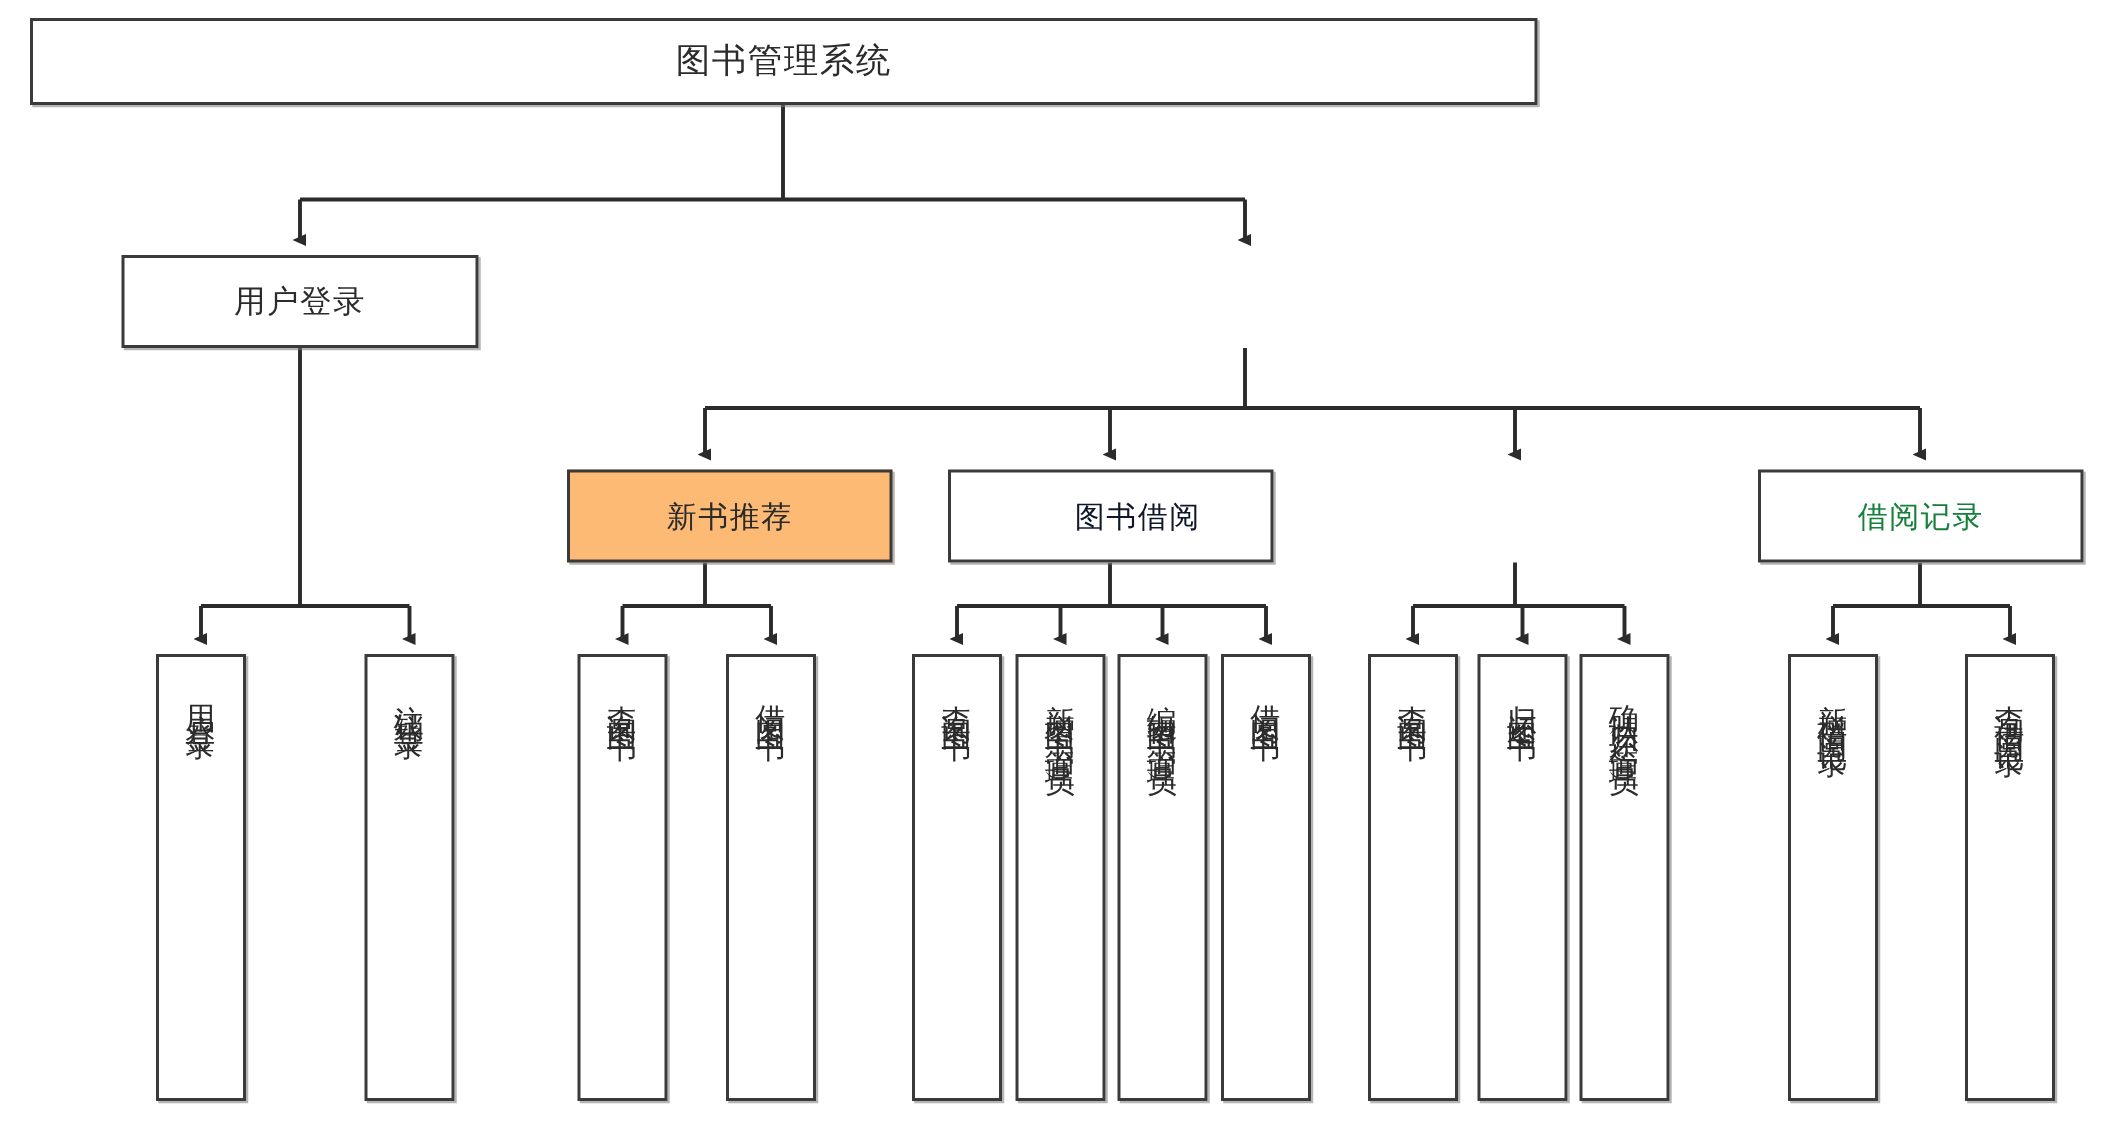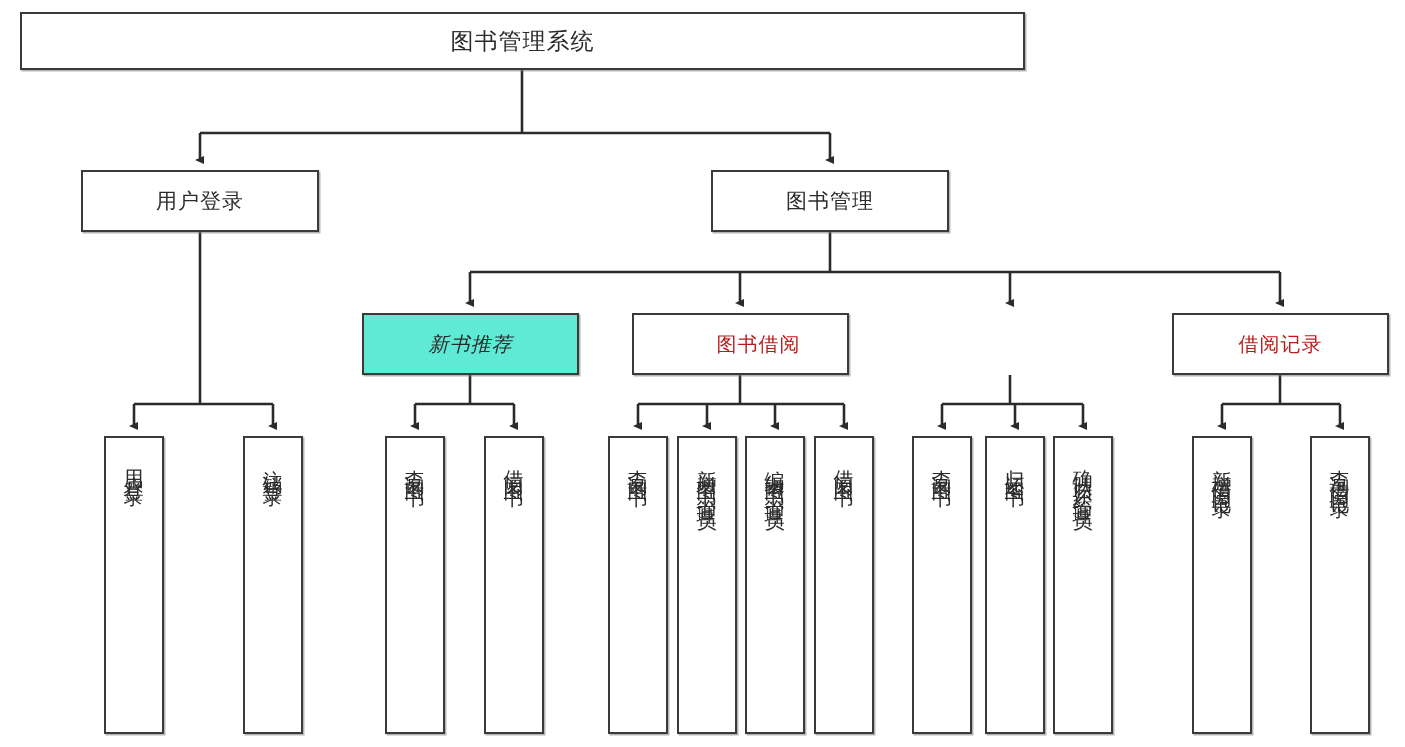--- a/index.html
+++ b/index.html
@@ -129,32 +129,29 @@
     </g>
   </svg>
 
   <div class="node horizontal lvl-root" id="node-root" style="left: 20px; top: 12px; width: 1005px; height: 58px; border-color: rgb(58, 58, 58); background: rgb(255, 255, 255);">
     <span class="label" style="color: rgb(43, 43, 43);">图书管理系统</span>
   </div>
 
   <div class="node horizontal lvl-1" id="node-l1-0" style="left: 81px; top: 170px; width: 238px; height: 62px; border-color: rgb(58, 58, 58); background: rgb(255, 255, 255);">
     <span class="label" style="color: rgb(43, 43, 43);">用户登录</span>
   </div>
-  <div class="node horizontal lvl-1" id="node-l1-1" style="left: 711px; top: 170px; width: 238px; height: 62px; border-color: rgb(58, 58, 58); background: rgb(255, 255, 255);">
-    <span class="label" style="color: rgb(43, 43, 43);">图书管理</span>
-  </div>
 
-  <div class="node horizontal lvl-2" id="node-l2-0" style="left: 362px; top: 313px; width: 217px; height: 62px; border-color: rgb(58, 58, 58); background: #5eead4; font-style: italic;">
+  <div class="node horizontal lvl-2" id="node-l2-0" style="left: 378px; top: 313px; width: 217px; height: 62px; border-color: rgb(58, 58, 58); background: #fdba74;">
     <span class="label" style="color: rgb(43, 43, 43);">新书推荐</span>
   </div>
   <div class="node horizontal lvl-2" id="node-l2-1" style="left: 632px; top: 313px; width: 217px; height: 62px; border-color: rgb(58, 58, 58); background: rgb(255, 255, 255);">
-    <span class="label" style="color: #b91c1c; margin-left: 36px;">图书借阅</span>
+    <span class="label" style="color: #0f172a; margin-left: 36px;">图书借阅</span>
   </div>
   <div class="node horizontal lvl-2" id="node-l2-3" style="left: 1172px; top: 313px; width: 217px; height: 62px; border-color: rgb(58, 58, 58); background: rgb(255, 255, 255);">
-    <span class="label" style="color: #b91c1c; text-align: center;">借阅记录</span>
+    <span class="label" style="color: #15803d; text-align: center;">借阅记录</span>
   </div>
 
   <div class="node vertical leaf" id="node-leaf-0" style="left: 104px; top: 436px; width: 60px; height: 298px; border-color: rgb(58, 58, 58); background: rgb(255, 255, 255);">
     <span class="label" style="color: rgb(43, 43, 43);">用户登录</span>
   </div>
   <div class="node vertical leaf" id="node-leaf-1" style="left: 243px; top: 436px; width: 60px; height: 298px; border-color: rgb(58, 58, 58); background: rgb(255, 255, 255);">
     <span class="label" style="color: rgb(43, 43, 43);">注销登录</span>
   </div>
   <div class="node vertical leaf" id="node-leaf-2" style="left: 385px; top: 436px; width: 60px; height: 298px; border-color: rgb(58, 58, 58); background: rgb(255, 255, 255);">
     <span class="label" style="color: rgb(43, 43, 43);">查询图书</span>

